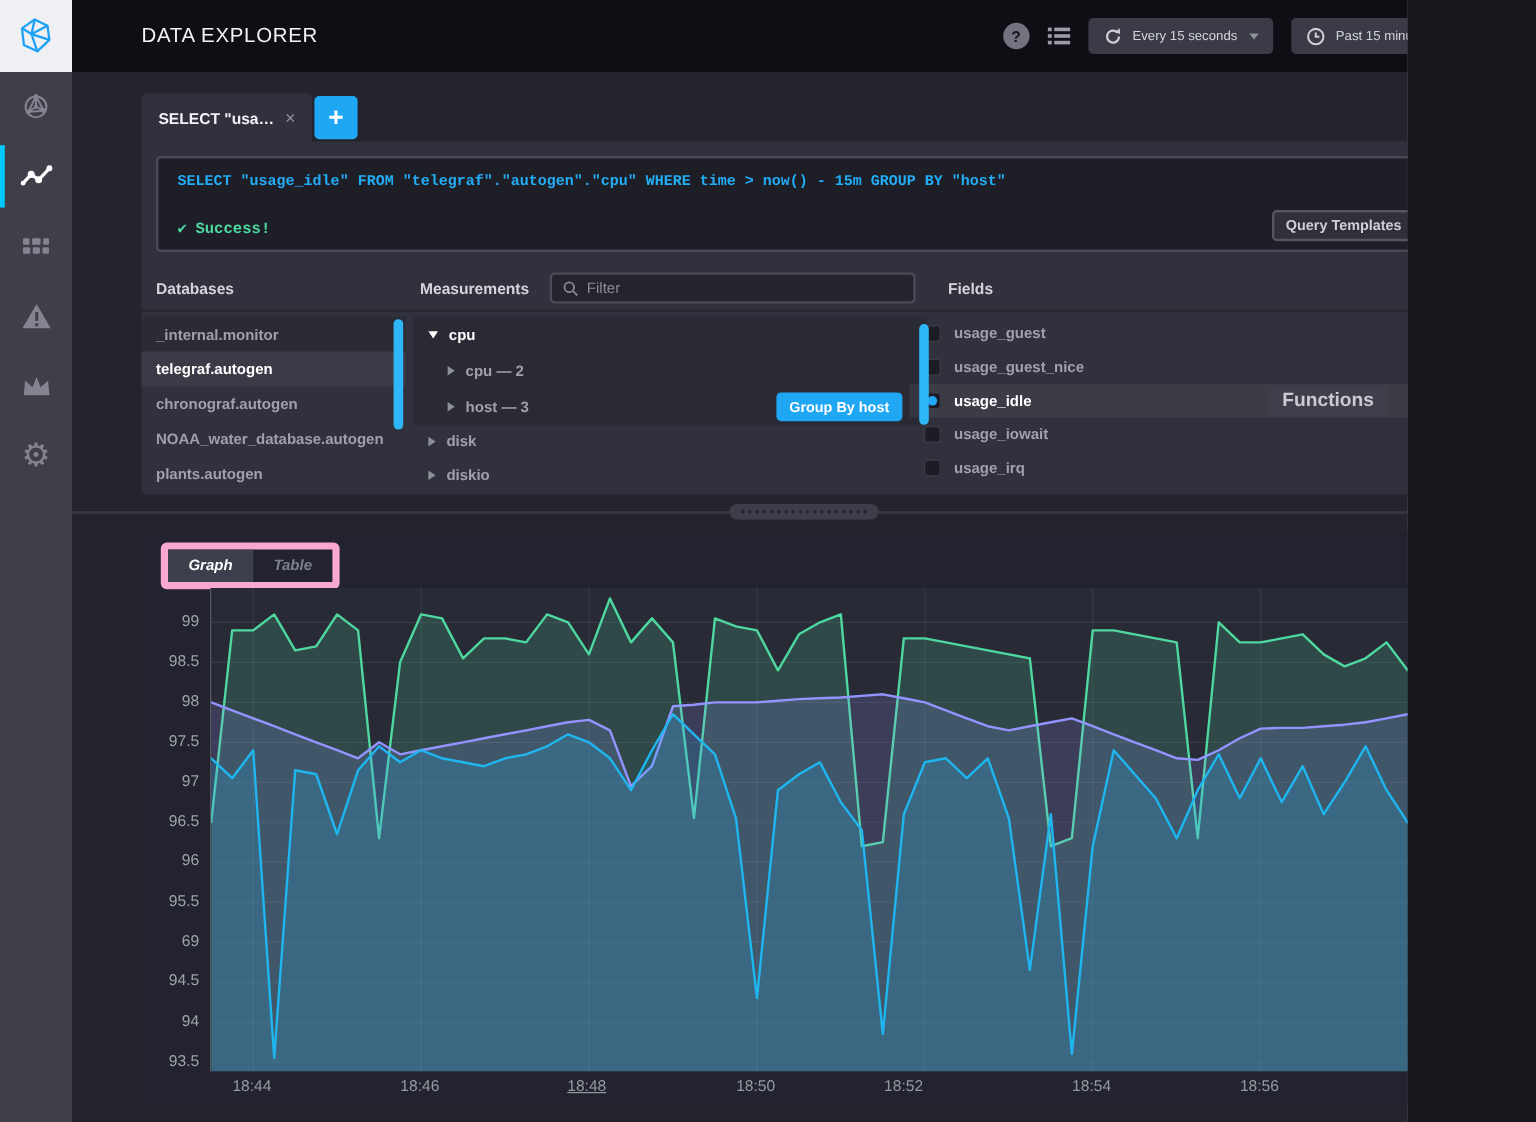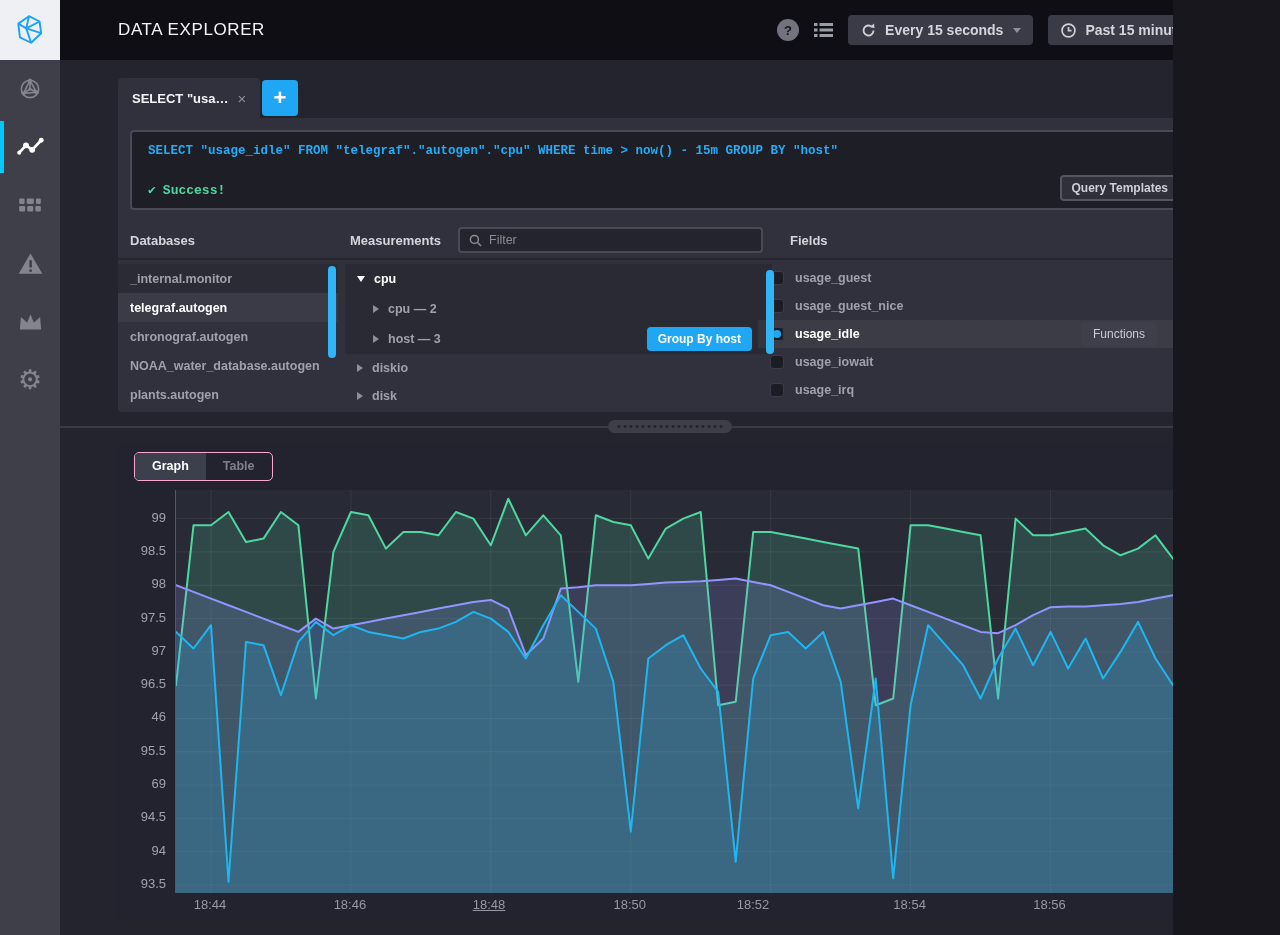--- a/index.html
+++ b/index.html
@@ -6,21 +6,21 @@
   *{box-sizing:border-box;}
   .screen{position:relative;width:1173px;height:935px;overflow:hidden;background:#737373;
     font-family:"Liberation Sans","DejaVu Sans",sans-serif;-webkit-font-smoothing:antialiased;}
   
   .topbar{position:absolute;left:0;top:0;width:1280px;height:60px;background:#0f0e15;}
   .logo{position:absolute;left:0;top:0;width:60px;height:60px;background:#eef0f3;display:flex;align-items:center;justify-content:center;}
   .page-title{position:absolute;left:118px;top:50%;transform:translateY(-50%);color:#f2f3f7;font-size:17px;font-weight:500;letter-spacing:.6px;}
   .topbar-right{position:absolute;right:58px;top:50%;transform:translateY(-50%);display:flex;align-items:center;gap:15px;}
   .help-circle{width:22px;height:22px;border-radius:50%;background:#72737f;color:#14141b;font-size:13px;font-weight:700;display:flex;align-items:center;justify-content:center;cursor:pointer;}
   .icon-btn{display:flex;align-items:center;justify-content:center;cursor:pointer;}
-  .top-btn{height:30px;background:#3a3b46;border-radius:4px;display:flex;align-items:center;gap:8px;padding:0 12px;color:#d4d5dc;font-size:14px;font-weight:700;cursor:pointer;}
+  .top-btn{height:30px;background:#3a3b46;border-radius:4px;display:flex;align-items:center;gap:8px;padding:0 12px;color:#d4d5dc;font-size:11px;font-weight:400;cursor:pointer;}
   .caret{width:0;height:0;border-left:4.5px solid transparent;border-right:4.5px solid transparent;border-top:5.5px solid #8e9099;margin-left:2px;}
   
   .sidebar{position:absolute;left:0;top:60px;width:60px;height:875px;background:#3f3f4a;}
   .side-item{position:relative;width:60px;height:58px;display:flex;align-items:center;justify-content:center;color:#83848f;cursor:pointer;}
   .side-item.active{color:#ffffff;}
   .side-item.active .active-bar{position:absolute;left:0;top:3px;bottom:3px;width:4px;background:#00C9FF;}
   .gear-glyph{font-size:27px;line-height:1;font-family:"DejaVu Sans",sans-serif;}
   
   .page{position:absolute;left:60px;top:60px;width:1220px;height:875px;background:#24242e;}
   .query-tab{position:absolute;left:58px;top:18px;height:40px;background:#31313d;border-radius:4px 4px 0 0;display:flex;align-items:center;padding:0 14px;cursor:pointer;}
@@ -49,30 +49,30 @@
   .m-row.child{padding-left:28px;}
   .m-row .sel{color:#ffffff;}
   .tcaret-down{width:0;height:0;border-left:4.5px solid transparent;border-right:4.5px solid transparent;border-top:6px solid #ffffff;}
   .tcaret-right{width:0;height:0;border-top:4.5px solid transparent;border-bottom:4.5px solid transparent;border-left:6px solid #8e9099;}
   .groupby-btn{position:absolute;right:20px;top:3px;height:24px;background:#1FA7F3;border-radius:4px;color:#fff;font-size:12px;font-weight:700;display:flex;align-items:center;padding:0 11px;cursor:pointer;}
   .fields-wrap{position:absolute;left:640px;top:146px;width:424px;}
   .f-row{position:relative;height:28px;display:flex;align-items:center;gap:11px;padding-left:12px;color:#9fa0ab;font-size:12.5px;font-weight:700;cursor:pointer;}
   .f-row.on{background:rgba(255,255,255,0.055);color:#ffffff;}
   .f-check{width:14px;height:14px;background:#1c1c25;border:1px solid #3c3c49;border-radius:3px;display:flex;align-items:center;justify-content:center;cursor:pointer;}
   .f-check.on::after{content:"";width:8px;height:8px;border-radius:50%;background:#1FA7F3;}
-  .fn-btn{position:absolute;right:25px;top:2px;height:24px;background:#3f3f4b;border-radius:4px;color:#c9cad2;font-size:12px;font-weight:400;display:flex;align-items:center;padding:0 12px;cursor:pointer;}
+  .fn-btn{position:absolute;right:25px;top:2px;height:24px;background:#3f3f4b;border-radius:4px;color:#c9cad2;font-size:16px;font-weight:700;display:flex;align-items:center;padding:0 12px;cursor:pointer;}
   .scrollbar{position:absolute;width:8px;background:#2FB6F8;border-radius:4px;cursor:pointer;}
   
   .divider-line{position:absolute;left:0;top:366px;width:1220px;height:2px;background:#3a3a46;}
   .divider-handle{position:absolute;left:548px;top:360px;width:124px;height:13px;background:#3e3e4a;border-radius:7px;cursor:row-resize;}
   .divider-handle::after{content:"";position:absolute;left:8px;right:8px;top:0;bottom:0;
     background-image:radial-gradient(circle,#26262f 1.5px,rgba(0,0,0,0) 1.7px);background-size:6px 13px;background-repeat:repeat-x;background-position:0 center;}
   
   .graph-panel{position:absolute;left:58px;top:383px;width:1104px;height:477px;background:#22232e;border-radius:4px;}
-  .toggle{position:absolute;left:16px;top:9px;display:inline-flex;border:1px solid #f9a8d4;border-radius:5px;overflow:hidden;}
+  .toggle{position:absolute;left:16px;top:9px;display:inline-flex;border:6px solid #f9a8d4;border-radius:5px;overflow:hidden;font-style:italic;}
   .toggle .tg{height:27px;line-height:27px;padding:0 17px;font-size:12.5px;font-weight:700;cursor:pointer;}
   .toggle .tg.on{background:#3c3f4c;color:#ffffff;}
   .toggle .tg.off{color:#7e808c;}
   .plot{position:absolute;left:57px;top:47px;width:1032px;height:403px;background:#282a35;border-left:1px solid #565862;}
   .grid{stroke:rgba(255,255,255,0.07);stroke-width:1;}
   .ylabel{position:absolute;left:0;width:48px;text-align:right;color:#a0a2aa;font-size:13px;}
   .xlabel{position:absolute;top:454px;width:60px;text-align:center;color:#9698a2;font-size:13px;}
 </style>
 </head>
 <body>
@@ -225,25 +225,25 @@
               <span>cpu — 2</span>
             </div>
             <div class="m-row in-group child">
               <span class="tcaret-right"></span>
               <span>host — 3</span>
               <div class="groupby-btn">Group By host</div>
             </div>
           </div>
           <div class="m-row plain">
             <span class="tcaret-right"></span>
-            <span>diskio</span>
+            <span>disk</span>
           </div>
           <div class="m-row plain">
             <span class="tcaret-right"></span>
-            <span>disk</span>
+            <span>diskio</span>
           </div>
         </div>
       <div class="fields-wrap" id="fields-list">
           <div class="f-row">
             <span class="f-check"></span>
             <span>usage_guest</span>
           </div>
           <div class="f-row">
             <span class="f-check"></span>
             <span>usage_guest_nice</span>
@@ -306,21 +306,21 @@
             <polyline points="0.0,141.9 17.5,158.5 35.0,135.2 52.5,391.7 70.0,151.9 87.5,155.2 104.9,205.2 122.4,151.9 139.9,131.9 157.4,145.2 174.9,135.2 192.4,141.9 209.9,145.2 227.4,148.5 244.9,141.9 262.4,138.6 279.9,131.9 297.4,121.9 314.8,128.6 332.3,141.9 349.8,168.5 367.3,135.2 384.8,105.2 402.3,121.9 419.8,138.6 437.3,191.8 454.8,341.7 472.3,168.5 489.8,155.2 507.3,145.2 524.7,178.5 542.2,201.8 559.7,371.7 577.2,188.5 594.7,145.2 612.2,141.9 629.7,158.5 647.2,141.9 664.7,191.8 682.2,318.4 699.7,188.5 717.2,388.3 734.6,215.2 752.1,135.2 769.6,155.2 787.1,175.2 804.6,208.5 822.1,168.5 839.6,138.6 857.1,175.2 874.6,141.9 892.1,178.5 909.6,148.5 927.1,188.5 944.5,161.9 962.0,131.9 979.5,168.5 997.0,195.2 1014.5,185.2 1032.0,168.5" fill="none" stroke="#1FB6F0" stroke-width="2" stroke-linejoin="round" stroke-linecap="round"></polyline>
             <rect x="1008" y="0" width="24" height="403" fill="#ffffff" fill-opacity="0.05"></rect>
           </svg>
       </div>
       <div id="ylabels">
           <div class="ylabel" style="top: 433.007px;">93.5</div>
           <div class="ylabel" style="top: 399.701px;">94</div>
           <div class="ylabel" style="top: 366.395px;">94.5</div>
           <div class="ylabel" style="top: 333.089px;">69</div>
           <div class="ylabel" style="top: 299.783px;">95.5</div>
-          <div class="ylabel" style="top: 266.478px;">46</div>
+          <div class="ylabel" style="top: 266.478px;">96</div>
           <div class="ylabel" style="top: 233.172px;">96.5</div>
           <div class="ylabel" style="top: 199.866px;">97</div>
           <div class="ylabel" style="top: 166.56px;">97.5</div>
           <div class="ylabel" style="top: 133.255px;">98</div>
           <div class="ylabel" style="top: 99.9488px;">98.5</div>
           <div class="ylabel" style="top: 66.643px;">99</div>
         </div>
       <div id="xlabels">
           <div class="xlabel" style="left: 61.9831px;">18:44</div>
           <div class="xlabel" style="left: 201.915px;">18:46</div>

